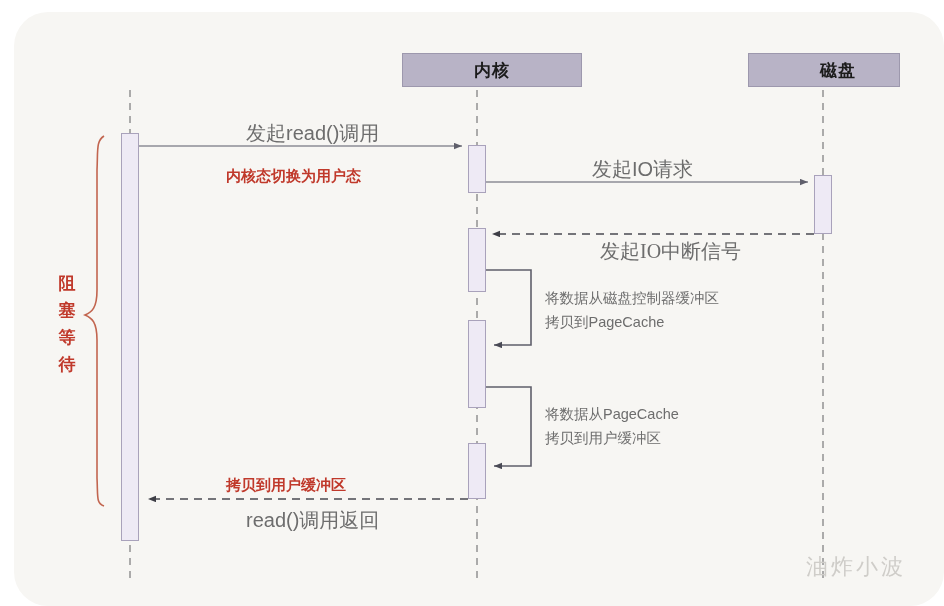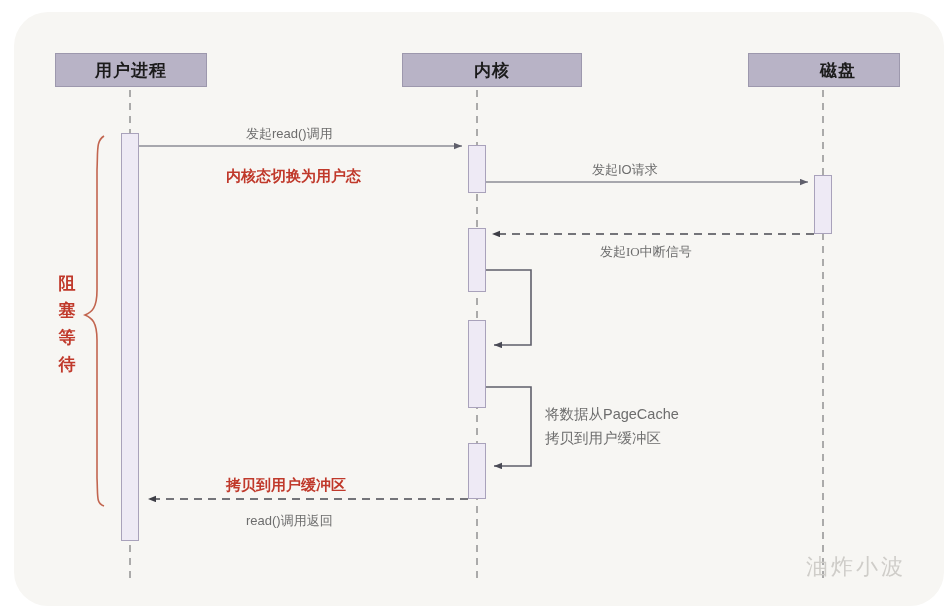--- a/index.html
+++ b/index.html
@@ -47,21 +47,21 @@
   }
   .activation {
     position: absolute;
     box-sizing: border-box;
     background: #eeeaf5;
     border: 1px solid #a9a2bb;
     width: 18px;
   }
   .msg-label {
     position: absolute;
-    font-size: 13px;
+    font-size: 20px;
     color: #6d6d6d;
     white-space: pre;
     line-height: 21px;
   }
   .msg-label.red {
     color: #c0392b;
     font-weight: bold;
     font-size: 15px;
   }
   .self-label {
@@ -136,23 +136,20 @@
 
     <path d="M104,136
              C96,141 98,150 97,170
              L97,290
              C97,308 92,312 85,315
              C92,318 97,322 97,340
              L97,478
              C98,497 96,503 104,506" fill="none" stroke="#c2654f" stroke-width="1.6"></path>
   </svg>
 
-  <div class="lifeline-head" style="left:55px; top:53px; width:152px;">
-    <span>用户进程</span>
-  </div>
   <div class="lifeline-head" style="left:402px; top:53px; width:180px;">
     <span>内核</span>
   </div>
   <div class="lifeline-head" style="left:748px; top:53px; width:152px;padding-left:28px;">
     <span>磁盘</span>
   </div>
 
   <div class="activation" style="left:121px; top:133px; height:408px;"></div>
 
   <div class="activation" style="left:468px; top:145px; height:48px;"></div>
@@ -163,20 +160,22 @@
   <div class="activation" style="left:814px; top:175px; height:59px;"></div>
 
   <div class="msg-label" style="left:246px; top:123px;">发起read()调用</div>
 
   <div class="msg-label red" style="left:226px; top:165px;">内核态切换为用户态</div>
 
   <div class="msg-label" style="left:592px; top:159px;">发起IO请求</div>
 
   <div class="msg-label" style="left:600px; top:241px;font-family:Liberation Serif, serif;">发起IO中断信号</div>
 
+  <div class="self-label" style="left:545px; top:286px;">将数据从磁盘控制器缓冲区
+拷贝到PageCache</div>
 
   <div class="self-label" style="left:545px; top:402px;">将数据从PageCache
 拷贝到用户缓冲区</div>
 
   <div class="msg-label red" style="left:226px; top:474px;">拷贝到用户缓冲区</div>
 
   <div class="msg-label" style="left:246px; top:510px;">read()调用返回</div>
 
   <div id="block-text">
     <div>阻</div>

